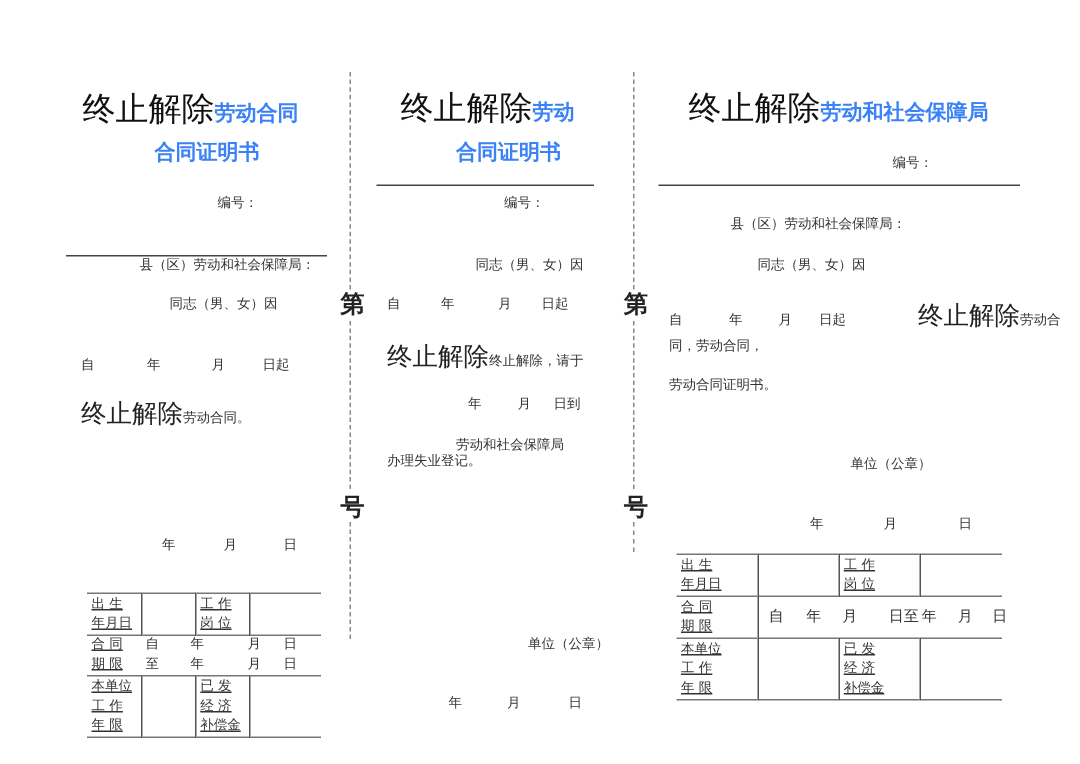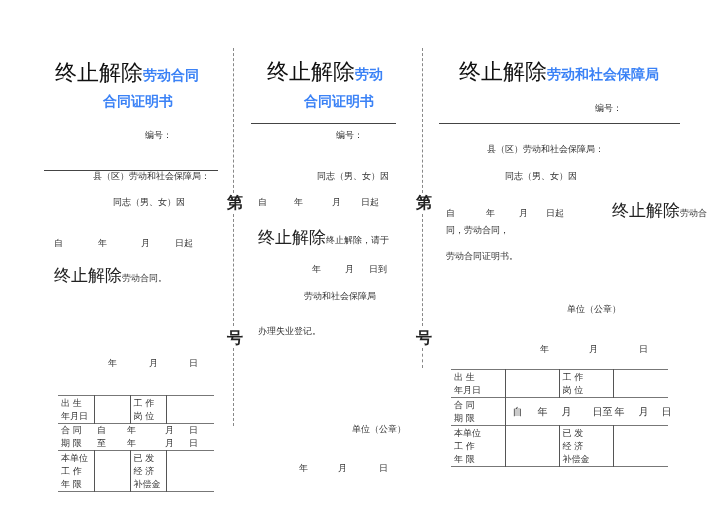--- a/index.html
+++ b/index.html
@@ -8,21 +8,21 @@
   .abs { position:absolute; white-space:nowrap; }
   .serif { font-family:"DejaVu Serif", "Liberation Serif", serif; }
   .big { font-size:22px; color:#111; letter-spacing:0px; }
   .mid { font-size:14px; font-weight:bold; color:#3b82f6; }
   .sm { font-size:9px; color:#333; }
   .vdash { position:absolute; width:0; border-left:1.5px dashed #888; }
   .hline { position:absolute; height:0; border-top:1px solid #444; }
   table.frm { position:absolute; border-collapse:collapse; font-size:9px; color:#333; }
   table.frm td { border-left:1px solid #555; padding:0 3px; vertical-align:middle; line-height:13px; }
   table.frm td:first-child { border-left:none; }
-  table.frm tr { border-top:1.5px solid #777; }
+  table.frm tr { border-top:1.5px solid #777;text-decoration:underline; }
   table.frm tr:last-child { border-bottom:1.5px solid #777; }
 </style>
 </head>
 <body>
 
 <div class="vdash" style="left:233px; top:48px; height:145px;"></div>
 <div class="abs serif" style="left:227px; top:193px; font-size:16px; font-weight:bold;">第</div>
 <div class="vdash" style="left:233px; top:214px; height:112px;"></div>
 <div class="abs serif" style="left:227px; top:328px; font-size:16px; font-weight:bold;">号</div>
 <div class="vdash" style="left:233px; top:348px; height:78px;"></div>
@@ -122,21 +122,21 @@
 </div>
 <div class="abs serif" style="left:258px; top:226px;">
   <span style="font-size:17px;">终止解除</span><span class="sm">终止解除，请于</span>
 </div>
 <div class="abs sm" style="left:312px; top:263px; width:80px;">
   <span class="abs" style="left:0">年</span>
   <span class="abs" style="left:33px">月</span>
   <span class="abs" style="left:57px">日到</span>
 </div>
 <div class="abs sm" style="left:304px; top:290px;">劳动和社会保障局</div>
-<div class="abs sm" style="left:258px; top:325px;">办理失业登记。</div>
+<div class="abs sm" style="left:258px; top:301px;">办理失业登记。</div>
 <div class="abs sm" style="left:352px; top:423px;">单位（公章）</div>
 <div class="abs sm" style="left:299px; top:462px; width:100px;">
   <span class="abs" style="left:0">年</span>
   <span class="abs" style="left:39px">月</span>
   <span class="abs" style="left:80px">日</span>
 </div>
 
 <div class="abs serif" style="left:459px; top:57px;">
   <span class="big">终止解除</span><span class="mid">劳动和社会保障局</span>
 </div>

